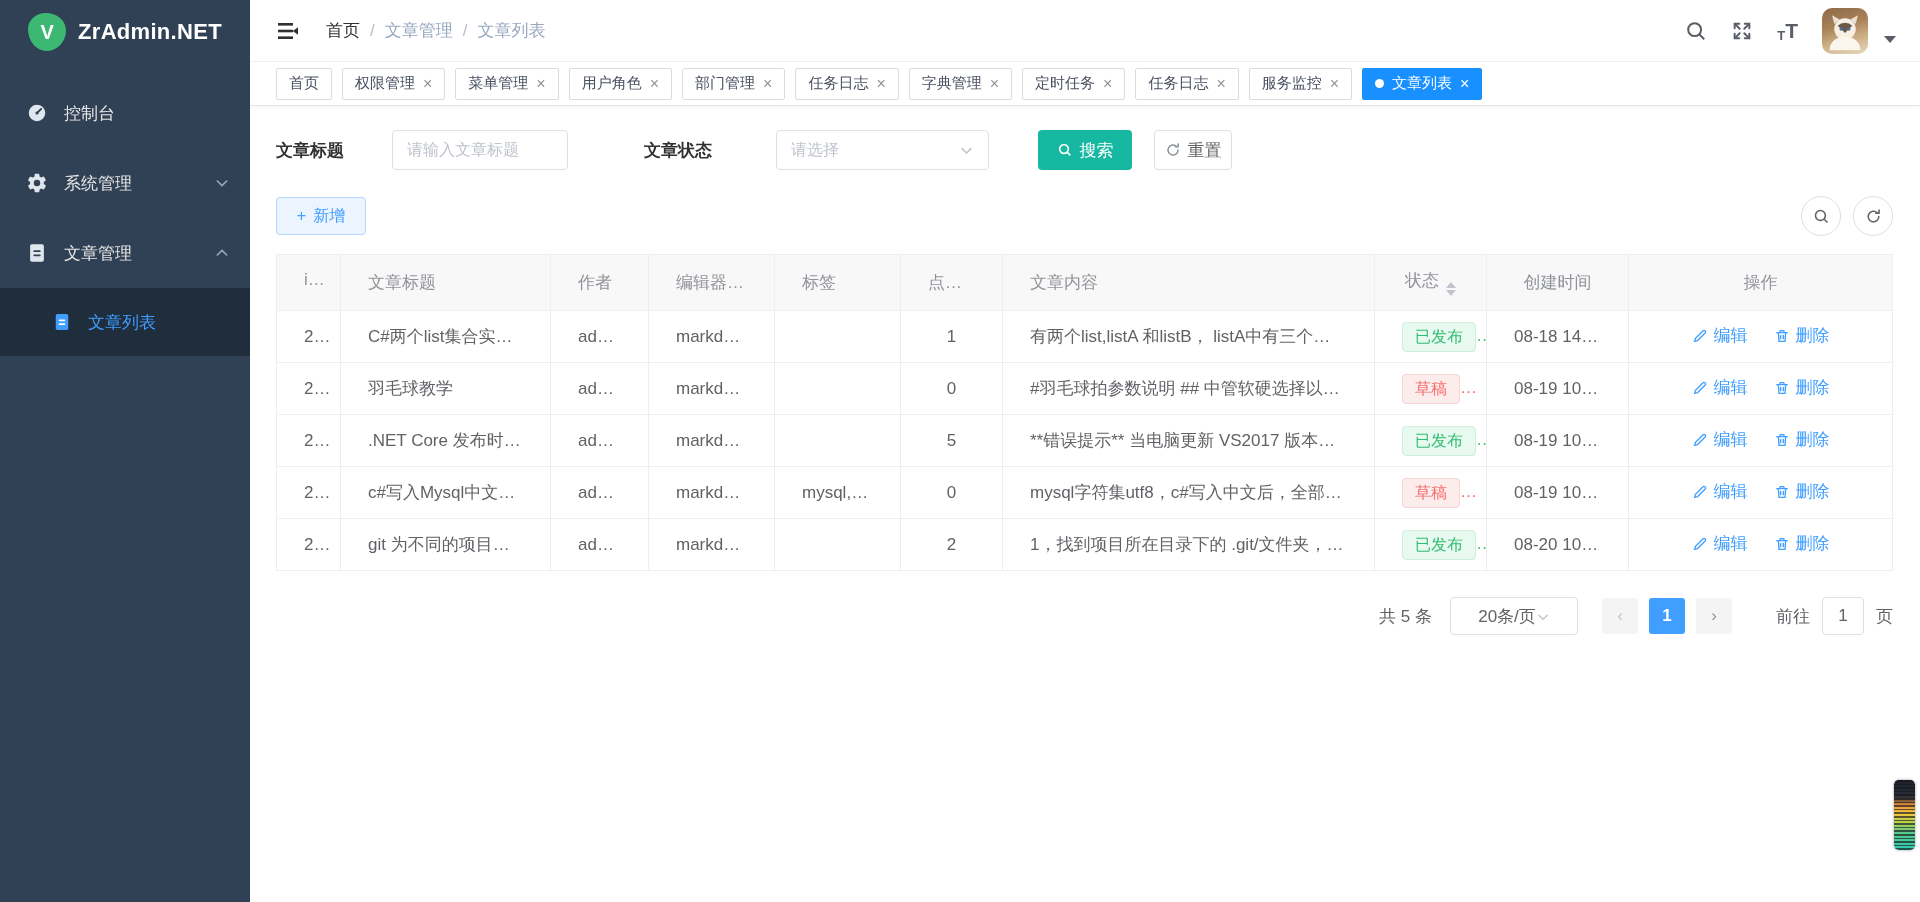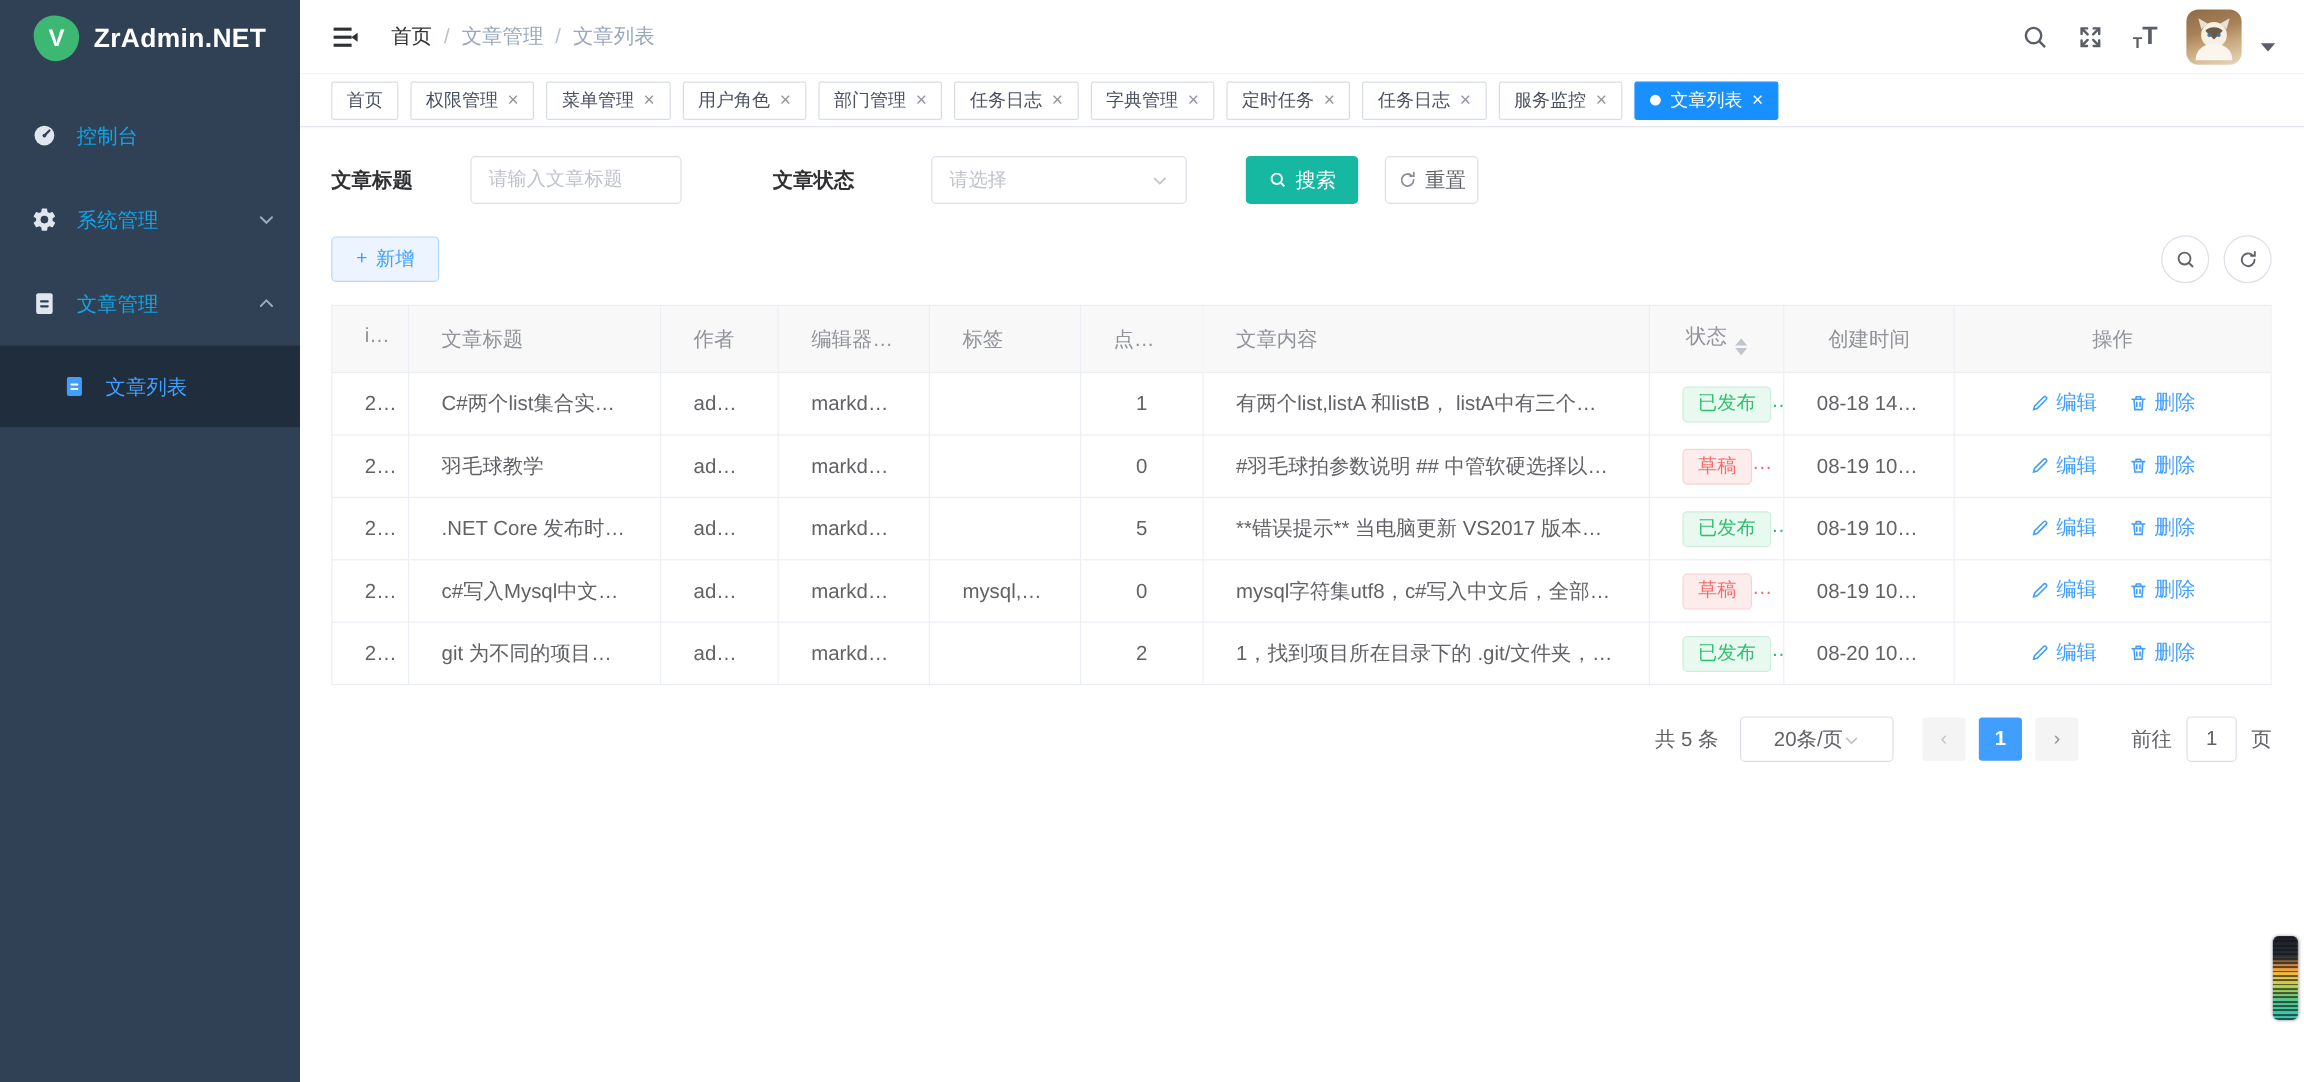--- a/index.html
+++ b/index.html
@@ -14,21 +14,21 @@
 
   
   .sidebar { width:250px; height:902px; background:var(--sidebar-bg); flex:none; }
   .logo { height:64px; display:flex; align-items:center; justify-content:center; gap:12px; }
   .logo-mark { width:38px; height:38px; background:#3cb873; color:#fff; font-weight:bold;
     font-size:20px; display:flex; align-items:center; justify-content:center;
     border-radius:46% 54% 52% 48% / 42% 46% 54% 58%; }
   .logo-title { color:#fff; font-size:22px; font-weight:bold; letter-spacing:.3px; }
   .menu { margin-top:14px; }
   .menu-item { height:70px; display:flex; align-items:center; padding:0 20px 0 26px;
-    color:#0ea5e9; font-size:17px; cursor:pointer; position:relative; }
+    color:#e5e5e5; font-size:17px; cursor:pointer; position:relative; }
   .menu-item .mi-icon { width:22px; height:22px; margin-right:16px; flex:none; color:#dfe6ee; }
   .menu-item .mi-label { flex:1; }
   .menu-item .mi-arrow { width:16px; height:16px; color:#9aa9bb; }
   .submenu-item { height:68px; display:flex; align-items:center; padding-left:52px;
     background:var(--submenu-bg); color:var(--primary); font-size:17px; cursor:pointer; }
   .submenu-item .mi-icon { color:var(--primary); }
 
   
   .main { flex:1; display:flex; flex-direction:column; min-width:0; }
 
@@ -68,21 +68,21 @@
     border-radius:4px; padding:0 14px; font-size:16px; color:#606266; outline:none;
     font-family:"Liberation Sans",sans-serif; }
   .f-input::placeholder { color:#bfc4cc; }
   .f-select { width:213px; height:40px; margin-left:64px; border:1px solid var(--ctl-border);
     border-radius:4px; padding:0 14px; display:flex; align-items:center; font-size:16px;
     color:#bfc4cc; cursor:pointer; }
   .f-select .sel-arrow { margin-left:auto; width:15px; height:15px; color:#c0c4cc; }
   .lbl2 { margin-left:76px; }
   .btn { height:40px; border-radius:4px; font-size:17px; display:inline-flex; align-items:center;
     justify-content:center; cursor:pointer; border:1px solid transparent; gap:7px;
-    font-family:Liberation Mono, monospace; }
+    font-family:Liberation Sans, sans-serif; }
   .btn svg { width:16px; height:16px; }
   .btn-search { margin-left:49px; width:94px; background:var(--search-btn); color:#fff; }
   .btn-reset { margin-left:22px; width:78px; background:#fff; border-color:var(--ctl-border); color:#606266; }
 
   
   .toolbar-row { display:flex; align-items:center; margin-bottom:18px; }
   .btn-add { width:90px; height:38px; background:#ecf5ff; border-color:#b3d8ff; color:var(--primary); font-size:16px; }
   .toolbar-right { margin-left:auto; display:flex; gap:12px; }
   .circle-btn { width:40px; height:40px; border-radius:50%; border:1px solid var(--ctl-border);
     background:#fff; display:flex; align-items:center; justify-content:center; cursor:pointer; color:#606266; }

